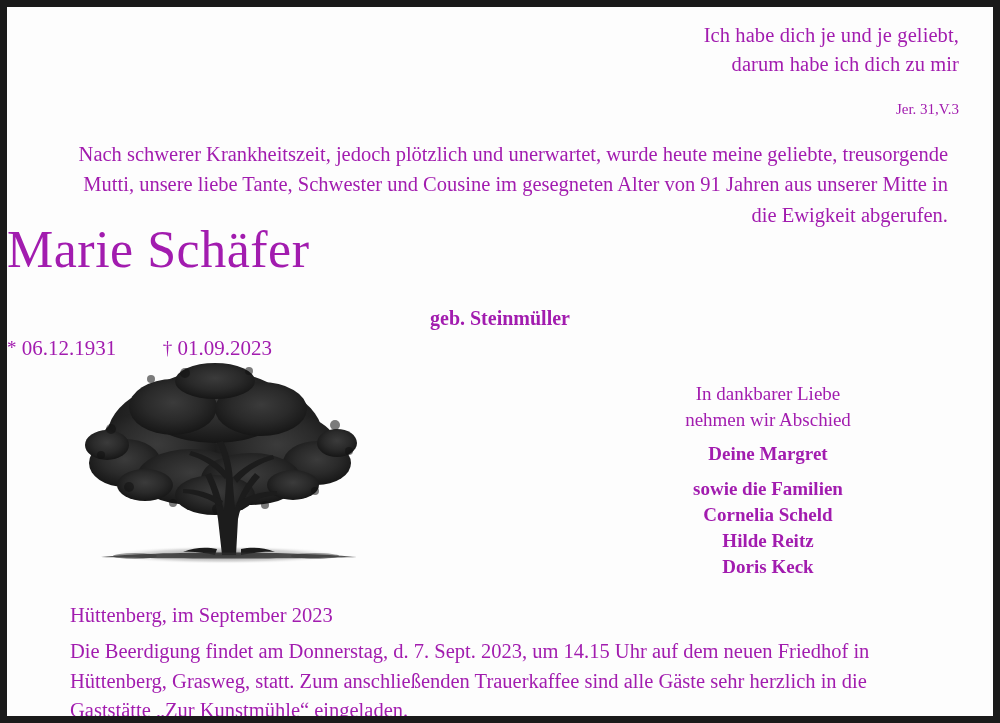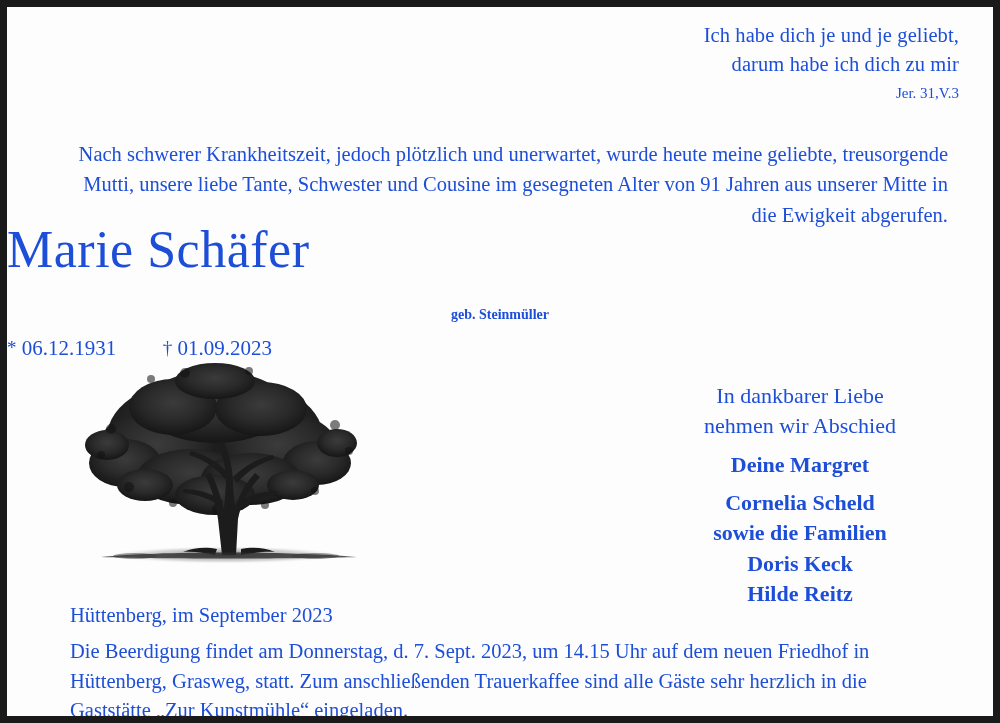--- a/index.html
+++ b/index.html
@@ -8,21 +8,21 @@
     background: #ffffff;
   }
   #page {
     position: relative;
     width: 1000px;
     height: 723px;
     background: #1a1a1a;
     box-sizing: border-box;
     padding: 7px;
     font-family: "Liberation Serif", serif;
-    color: #1d4ed8;
+    color: #a21caf;
     overflow: hidden;
   }
   #sheet {
     position: relative;
     width: 100%;
     height: 100%;
     background: #fdfdfd;
     box-sizing: border-box;
     overflow: hidden;
   }
@@ -35,21 +35,21 @@
     width: 520px;
     text-align: right;
     line-height: 1.42;
   }
   .quote-line {
     font-size: 20.5px;
     letter-spacing: 0.1px;
   }
   .quote-ref {
     font-size: 15px;
-    margin-top: 4px;
+    margin-top: 20px;
   }
 
   
   .intro {
     position: absolute;
     top: 132px;
     left: 63px;
     width: 878px;
     font-size: 20.5px;
     line-height: 1.48;
@@ -66,21 +66,21 @@
     font-size: 52px;
     letter-spacing: 0.5px;
     line-height: 1.05;
   }
   .birthname {
     position: absolute;
     top: 300px;
     left: 0;
     width: 100%;
     text-align: center;
-    font-size: 14px;
+    font-size: 20px;
     font-weight: bold;
   }
   .dates {
     position: absolute;
     top: 329px;
     left: 0;
     width: 100%;
     font-size: 21px;
   }
   .dates .sym {
@@ -89,24 +89,24 @@
   }
   .dates .gap {
     display: inline-block;
     width: 36px;
   }
 
   
   .mourners {
     position: absolute;
     top: 374px;
-    left: 628px;
+    left: 596px;
     width: 330px;
     text-align: center;
-    font-size: 22px;
+    font-size: 19px;
     line-height: 1.38;
   }
   .mourners .plain {
     font-weight: normal;
   }
   .mourners .strong {
     font-weight: bold;
     font-family: Liberation Serif, serif;
   }
   .mourners .spacer {
@@ -234,24 +234,24 @@
         </g>
       </svg>
     </div>
 
     <div class="mourners">
       <div class="plain">In dankbarer Liebe</div>
       <div class="plain">nehmen wir Abschied</div>
       <div class="spacer"></div>
       <div class="strong">Deine Margret</div>
       <div class="spacer"></div>
+      <div class="strong">sowie die Familien</div>
       <div class="strong">Cornelia Scheld</div>
-      <div class="strong">sowie die Familien</div>
+      <div class="strong">Hilde Reitz</div>
       <div class="strong">Doris Keck</div>
-      <div class="strong">Hilde Reitz</div>
     </div>
 
     <div class="placeline">Hüttenberg, im September 2023</div>
 
     <div class="funeral">Die Beerdigung findet am Donnerstag, d. 7. Sept. 2023, um 14.15 Uhr auf dem neuen Friedhof in Hüttenberg, Grasweg, statt. Zum anschließenden Trauerkaffee sind alle Gäste sehr herzlich in die Gaststätte „Zur Kunstmühle“ eingeladen.</div>
 
   </div>
 </div>
 
 </body></html>

